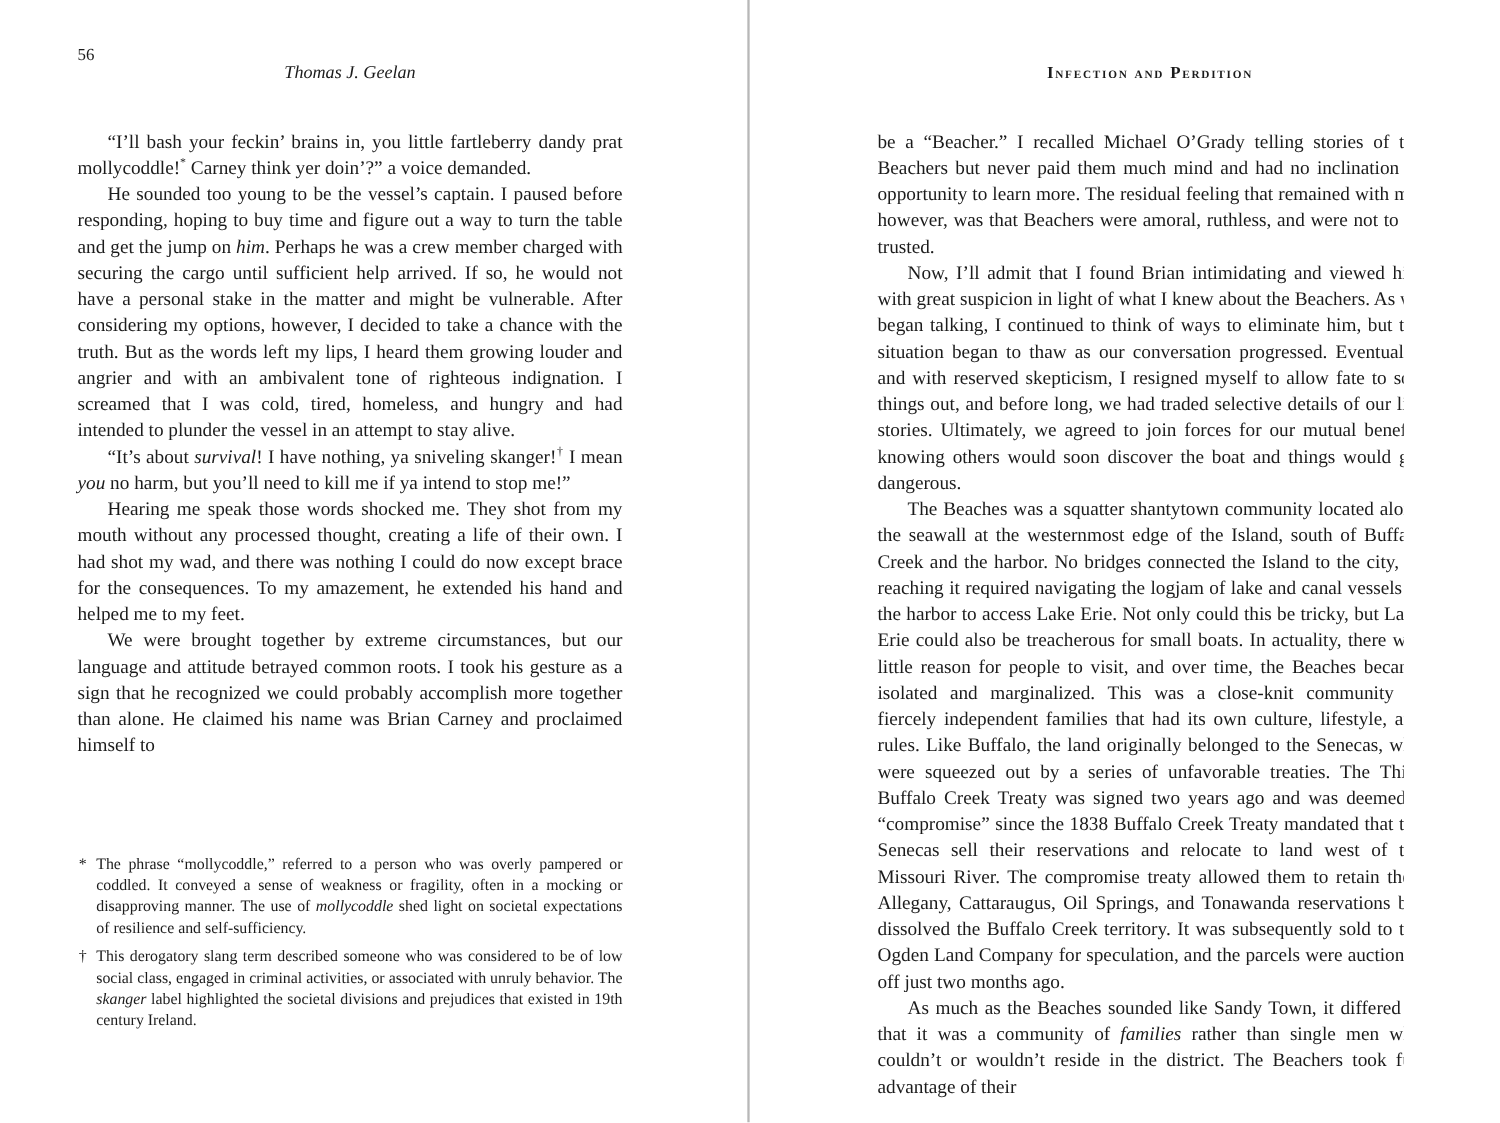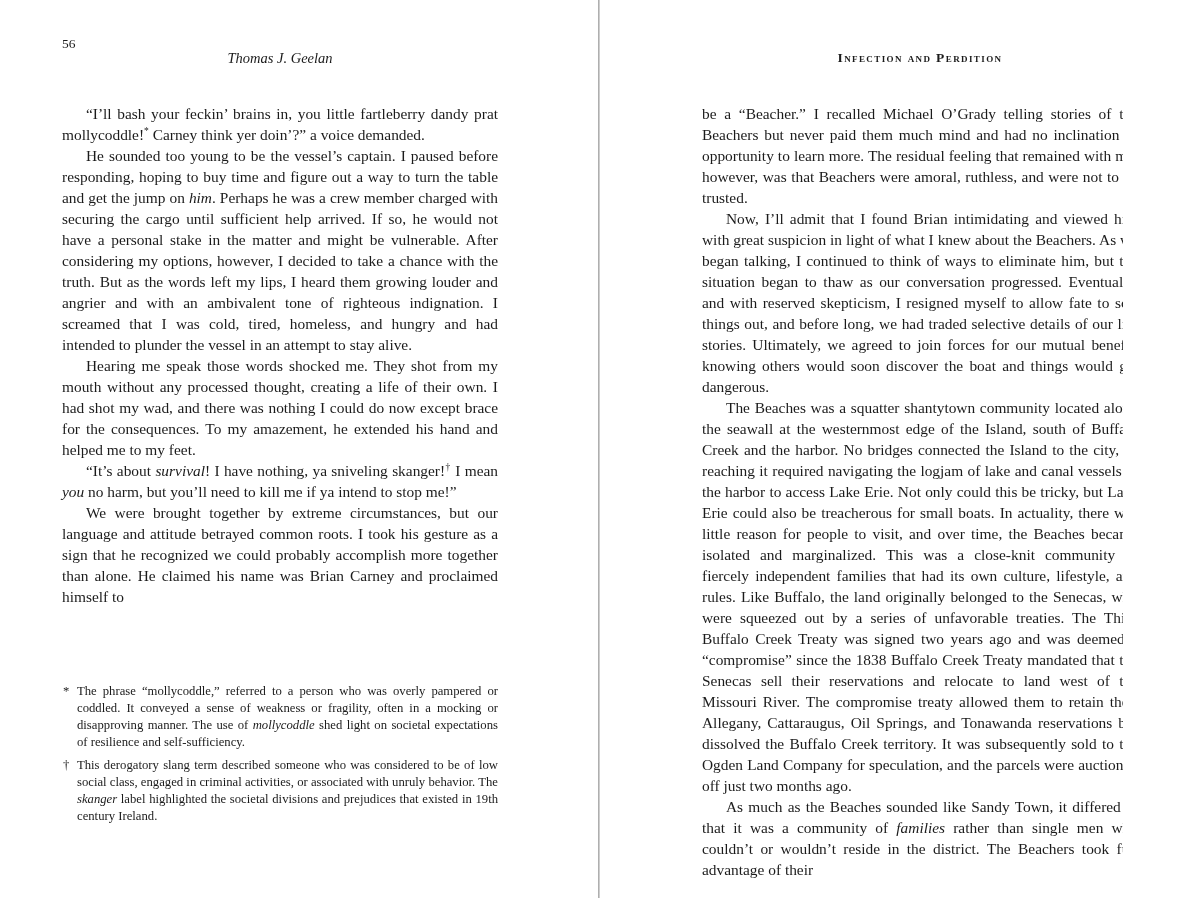--- a/index.html
+++ b/index.html
@@ -38,22 +38,22 @@
 <div class="spread">
 
   <div class="page page-left">
     <div class="pg-header">
       <span class="folio folio-left">56</span>
       <span class="rh rh-author">Thomas J. Geelan</span>
     </div>
     <div class="body-text">
         <p><span>“I’ll bash your feckin’ brains in, you little fartleberry dandy prat mollycoddle!</span><sup>*</sup><span> Carney think yer doin’?” a voice demanded.</span></p>
         <p><span>He sounded too young to be the vessel’s captain. I paused before responding, hoping to buy time and figure out a way to turn the table and get the jump on </span><i>him</i><span>. Perhaps he was a crew member charged with securing the cargo until sufficient help arrived. If so, he would not have a personal stake in the matter and might be vulnerable. After considering my options, however, I decided to take a chance with the truth. But as the words left my lips, I heard them growing louder and angrier and with an ambivalent tone of righteous indignation. I screamed that I was cold, tired, homeless, and hungry and had intended to plunder the vessel in an attempt to stay alive.</span></p>
+        <p><span>“It’s about </span><i>survival</i><span>! I have nothing, ya sniveling skanger!</span><sup>†</sup><span> I mean </span><i>you</i><span> no harm, but you’ll need to kill me if ya intend to stop me!”</span></p>
         <p><span>Hearing me speak those words shocked me. They shot from my mouth without any processed thought, creating a life of their own. I had shot my wad, and there was nothing I could do now except brace for the consequences. To my amazement, he extended his hand and helped me to my feet.</span></p>
-        <p><span>“It’s about </span><i>survival</i><span>! I have nothing, ya sniveling skanger!</span><sup>†</sup><span> I mean </span><i>you</i><span> no harm, but you’ll need to kill me if ya intend to stop me!”</span></p>
         <p><span>We were brought together by extreme circumstances, but our language and attitude betrayed common roots. I took his gesture as a sign that he recognized we could probably accomplish more together than alone. He claimed his name was Brian Carney and proclaimed himself to</span></p>
       </div>
     <div class="footnotes">
         <div class="footnote"><span class="fn-marker">*</span><span>The phrase “mollycoddle,” referred to a person who was overly pampered or coddled. It conveyed a sense of weakness or fragility, often in a mocking or disapproving manner. The use of </span><i>mollycoddle</i><span> shed light on societal expectations of resilience and self-sufficiency.</span></div>
         <div class="footnote"><span class="fn-marker">†</span><span>This derogatory slang term described someone who was considered to be of low social class, engaged in criminal activities, or associated with unruly behavior. The </span><i>skanger</i><span> label highlighted the societal divisions and prejudices that existed in 19th century Ireland.</span></div>
       </div>
   </div>
 
   <div class="divider"></div>
 

